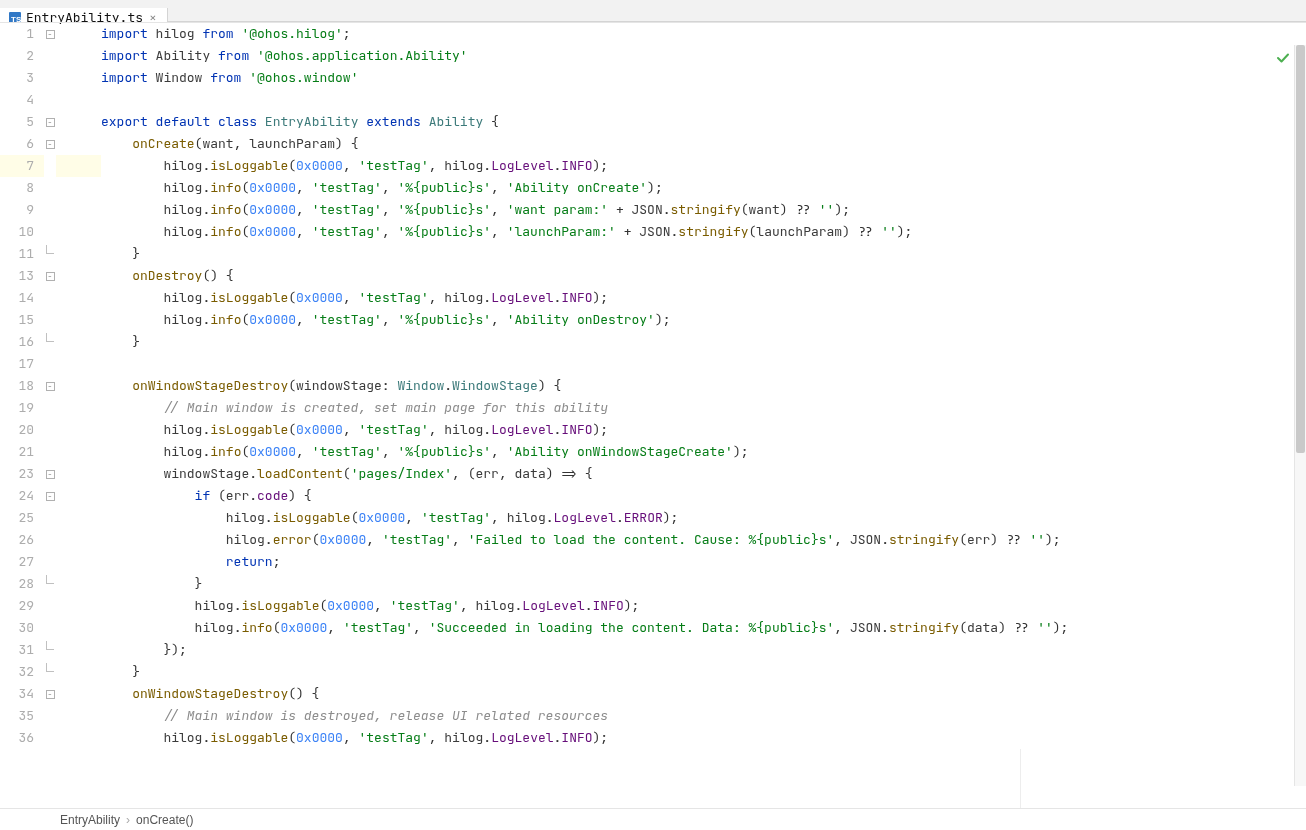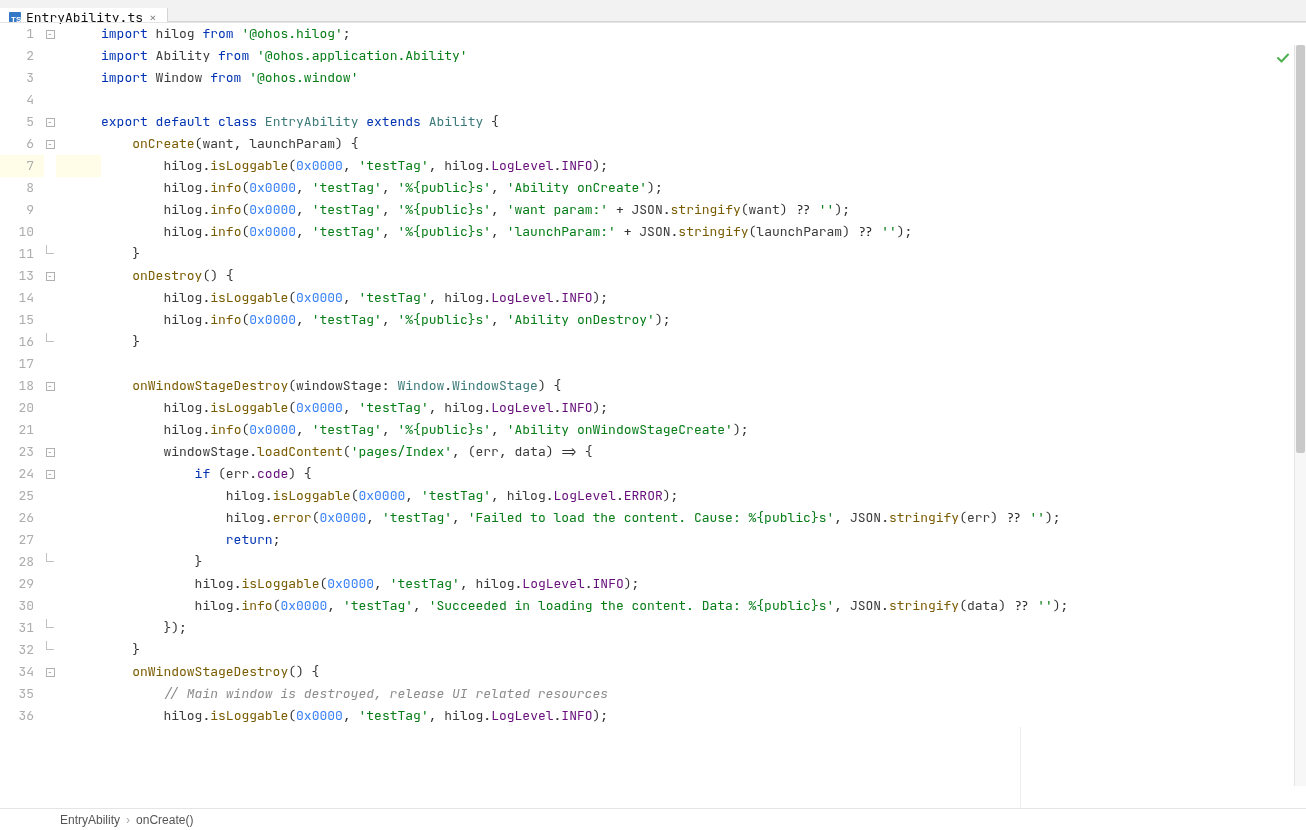--- a/index.html
+++ b/index.html
@@ -154,20 +154,25 @@
           <div class="code line"></div>
         </div>
         <div class="row">
           <div class="gutter ln gutter-cell">18</div>
           <div class="fold-strip fm">
             <div class="sq">−</div>
           </div>
           <div class="code line">    <span class="fn">onWindowStageDestroy</span><span class="punc">(</span><span class="par">windowStage</span><span class="punc">: </span><span class="cls">Window</span><span class="punc">.</span><span class="cls">WindowStage</span><span class="punc">) {</span></div>
         </div>
         <div class="row">
+          <div class="gutter ln gutter-cell">19</div>
+          <div class="fold-strip fm"></div>
+          <div class="code line">        <span class="cmt">// Main window is created, set main page for this ability</span></div>
+        </div>
+        <div class="row">
           <div class="gutter ln gutter-cell">20</div>
           <div class="fold-strip fm"></div>
           <div class="code line">        <span class="id">hilog</span><span class="punc">.</span><span class="fn">isLoggable</span><span class="punc">(</span><span class="num">0x0000</span><span class="punc">, </span><span class="str">'testTag'</span><span class="punc">, </span><span class="id">hilog</span><span class="punc">.</span><span class="obj">LogLevel</span><span class="punc">.</span><span class="obj">INFO</span><span class="punc">);</span></div>
         </div>
         <div class="row">
           <div class="gutter ln gutter-cell">21</div>
           <div class="fold-strip fm"></div>
           <div class="code line">        <span class="id">hilog</span><span class="punc">.</span><span class="fn">info</span><span class="punc">(</span><span class="num">0x0000</span><span class="punc">, </span><span class="str">'testTag'</span><span class="punc">, </span><span class="str">'%{public}s'</span><span class="punc">, </span><span class="str">'Ability onWindowStageCreate'</span><span class="punc">);</span></div>
         </div>
         <div class="row">

